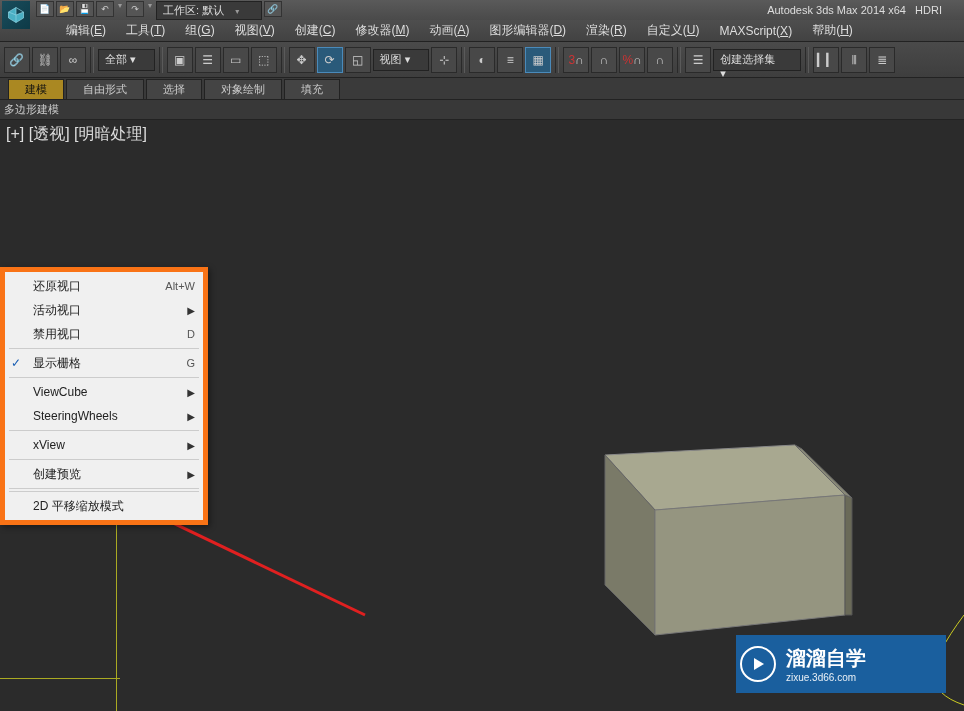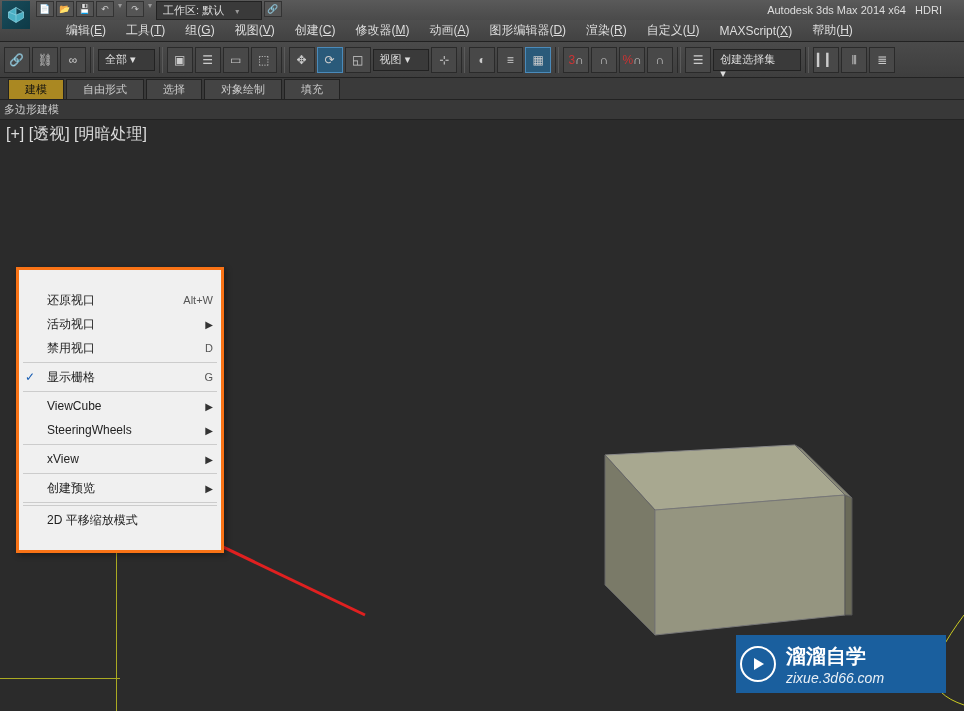--- a/index.html
+++ b/index.html
@@ -27,38 +27,38 @@
     .tab-row { height: 22px; background: #3a3a3a; display: flex; align-items: flex-end; padding-left: 8px; border-bottom: 1px solid #222; }
     .tab { padding: 2px 16px; background: #444; color: #ccc; font-size: 11px; border: 1px solid #222; border-bottom: none; margin-right: 2px; }
     .tab.active { background: #aa8822; color: #111; }
     
     .sub-row { height: 20px; background: #383838; color: #ccc; font-size: 11px; padding: 2px 4px; border-bottom: 1px solid #222; }
     
     .viewport-area { position: relative; height: 591px; background: #2b2b2b; }
     .viewport-label { position: absolute; top: 4px; left: 6px; color: #ddd; font-size: 16px; z-index: 5; }
     .viewport-label span { color: #ddd; }
     
-    .context-menu { position: absolute; top: 147px; left: 16px; width: 208px; background: #f0f0f0; border: 3px solid #f97316; box-shadow: 2px 2px 6px rgba(0,0,0,0.4); z-index: 100; padding: 18px 0; }
+    .context-menu { position: absolute; top: 147px; left: 0; width: 208px; background: #f0f0f0; border: 5px solid #f97316; box-shadow: 2px 2px 6px rgba(0,0,0,0.4); z-index: 100; padding: 2px 0; }
     .menu-row { display: flex; align-items: center; height: 24px; padding: 0 8px 0 28px; font-size: 12px; color: #222; position: relative; }
     .menu-row .shortcut { margin-left: auto; color: #555; font-size: 11px; }
     .menu-row .arrow { margin-left: auto; font-size: 10px; color: #333; }
     .menu-row .check { position: absolute; left: 6px; color: #1a5fb4; font-size: 12px; }
     .menu-sep { height: 1px; background: #ccc; margin: 2px 4px; }
     
     .arrow-annotation { position: absolute; top: 375px; left: 115px; z-index: 50; }
     
     .scene-3d { position: absolute; top: 0; left: 0; right: 0; bottom: 0; }
     .axis-line-v { position: absolute; left: 116px; top: 280px; width: 1px; height: 430px; background: #aaaa22; }
     .axis-line-h { position: absolute; left: 0; top: 558px; width: 120px; height: 1px; background: #aaaa22; }
     
     .watermark { position: absolute; right: 18px; bottom: 18px; width: 210px; height: 58px; background: #1a5f9e; display: flex; align-items: center; padding: 0 4px; gap: 10px; }
     .watermark-icon { width: 36px; height: 36px; border: 2px solid #fff; border-radius: 50%; display: flex; align-items: center; justify-content: center; }
     .watermark-text { color: #fff; }
     .watermark-main { font-size: 20px; font-weight: bold; }
-    .watermark-sub { font-size: 14px; opacity: 0.9; font-style: italic; }
+    .watermark-sub { font-size: 10px; opacity: 0.9; }
     
     .yellow-curve { position: absolute; right: 0; top: 495px; }
   </style>
 </head>
 <body>
 
 <div class="app-icon">
   <svg viewBox="0 0 24 24">
       <path fill="#4ab0c4" d="M12 2 L22 8 L22 16 L12 22 L2 16 L2 8 Z M12 2 L12 12 L22 8 M12 12 L2 8 M12 12 L12 22" stroke="#8ad0e0" stroke-width="1"></path>
     </svg>

